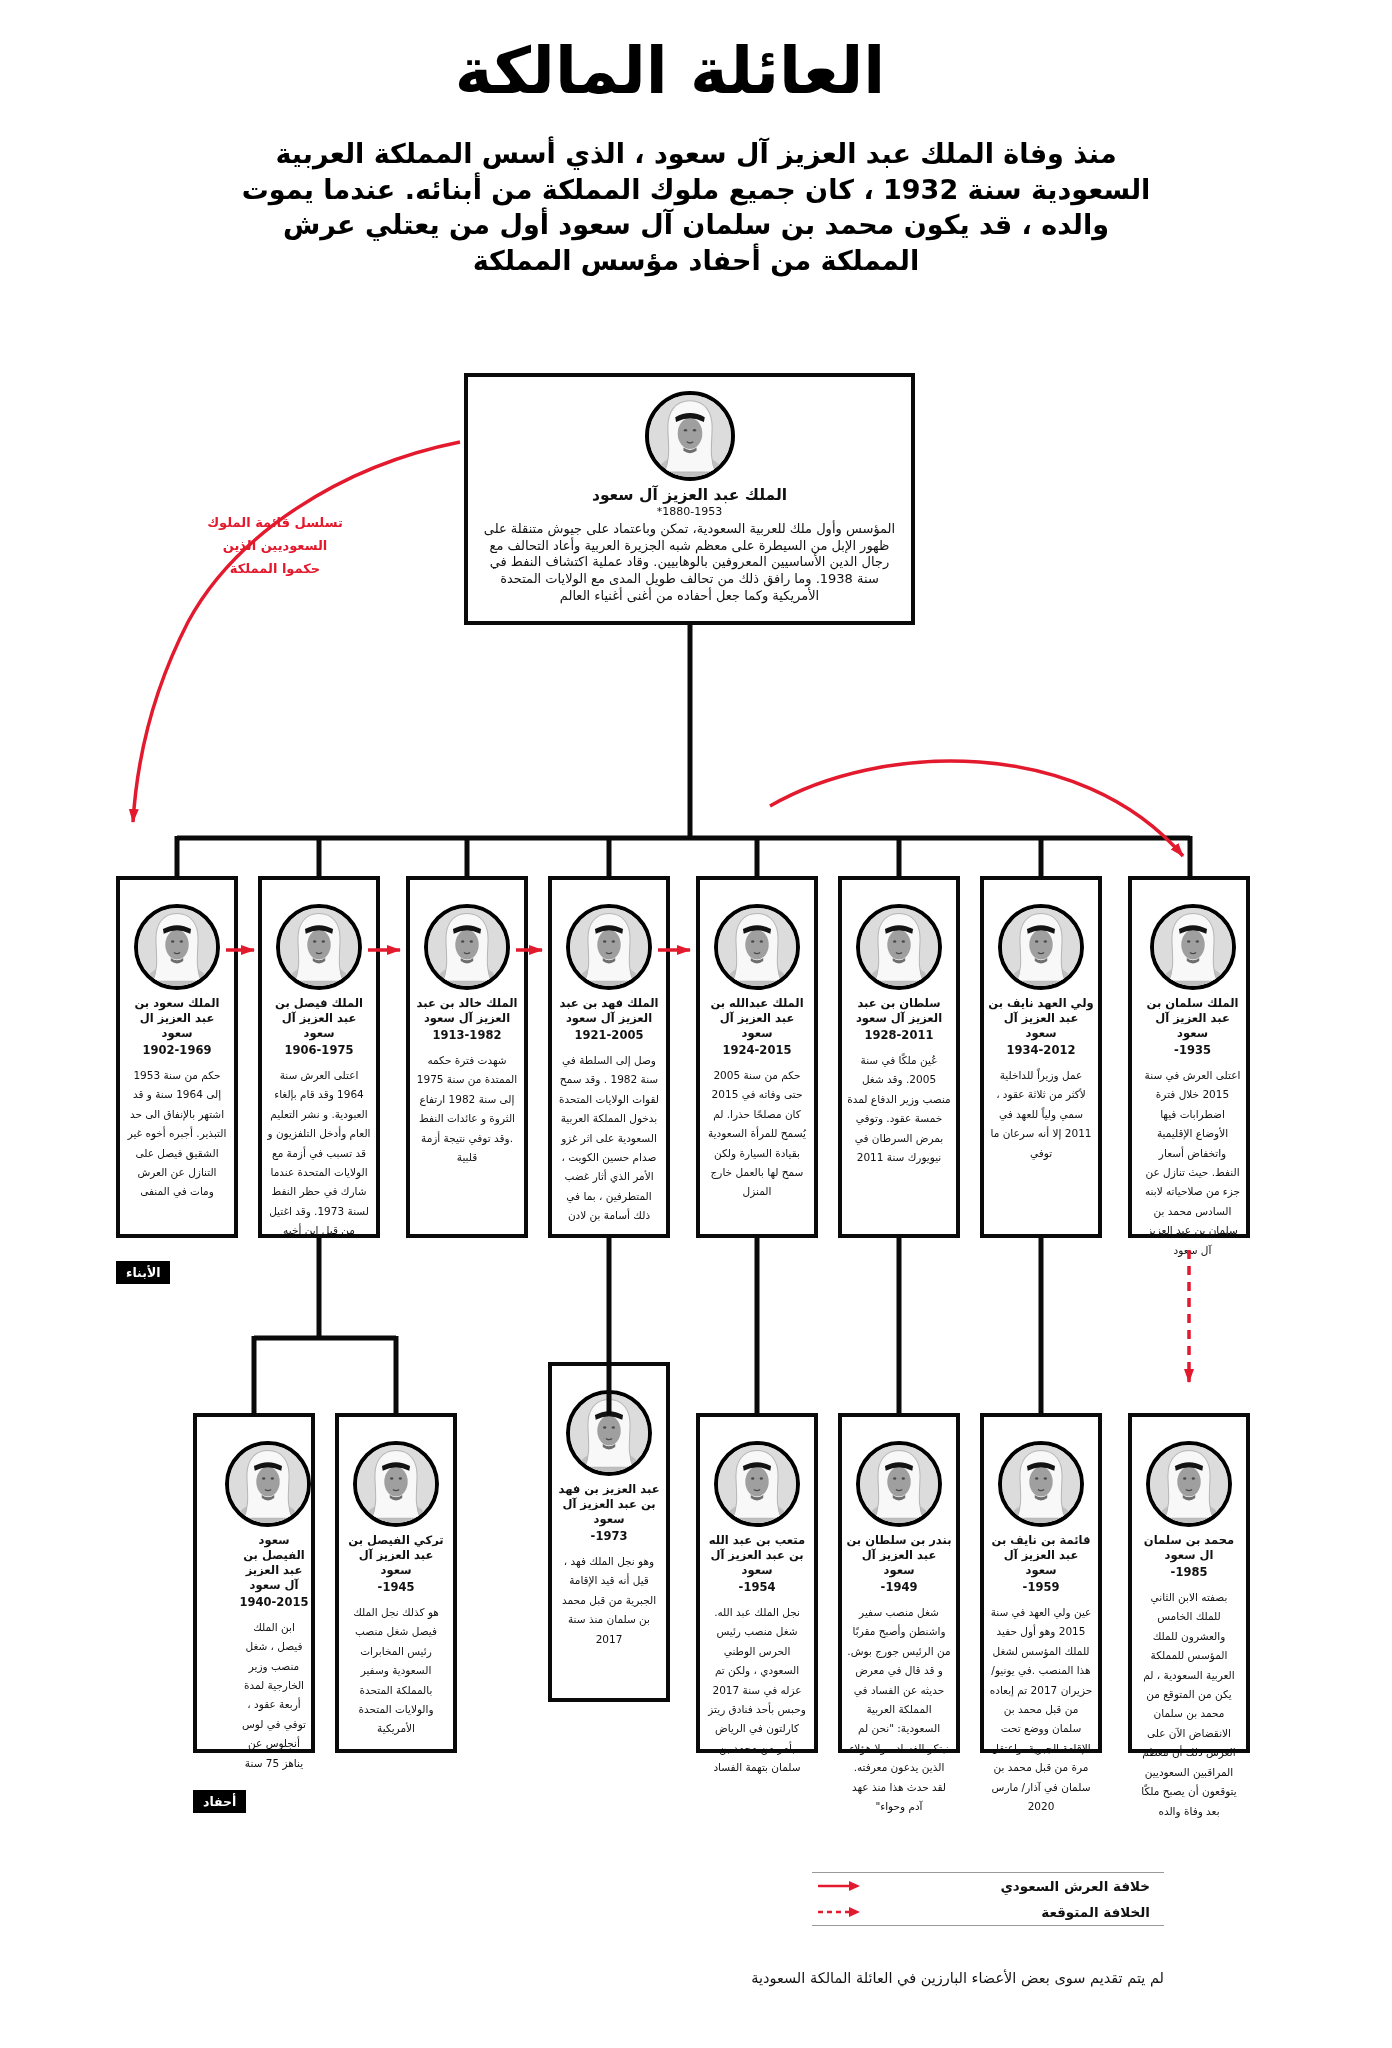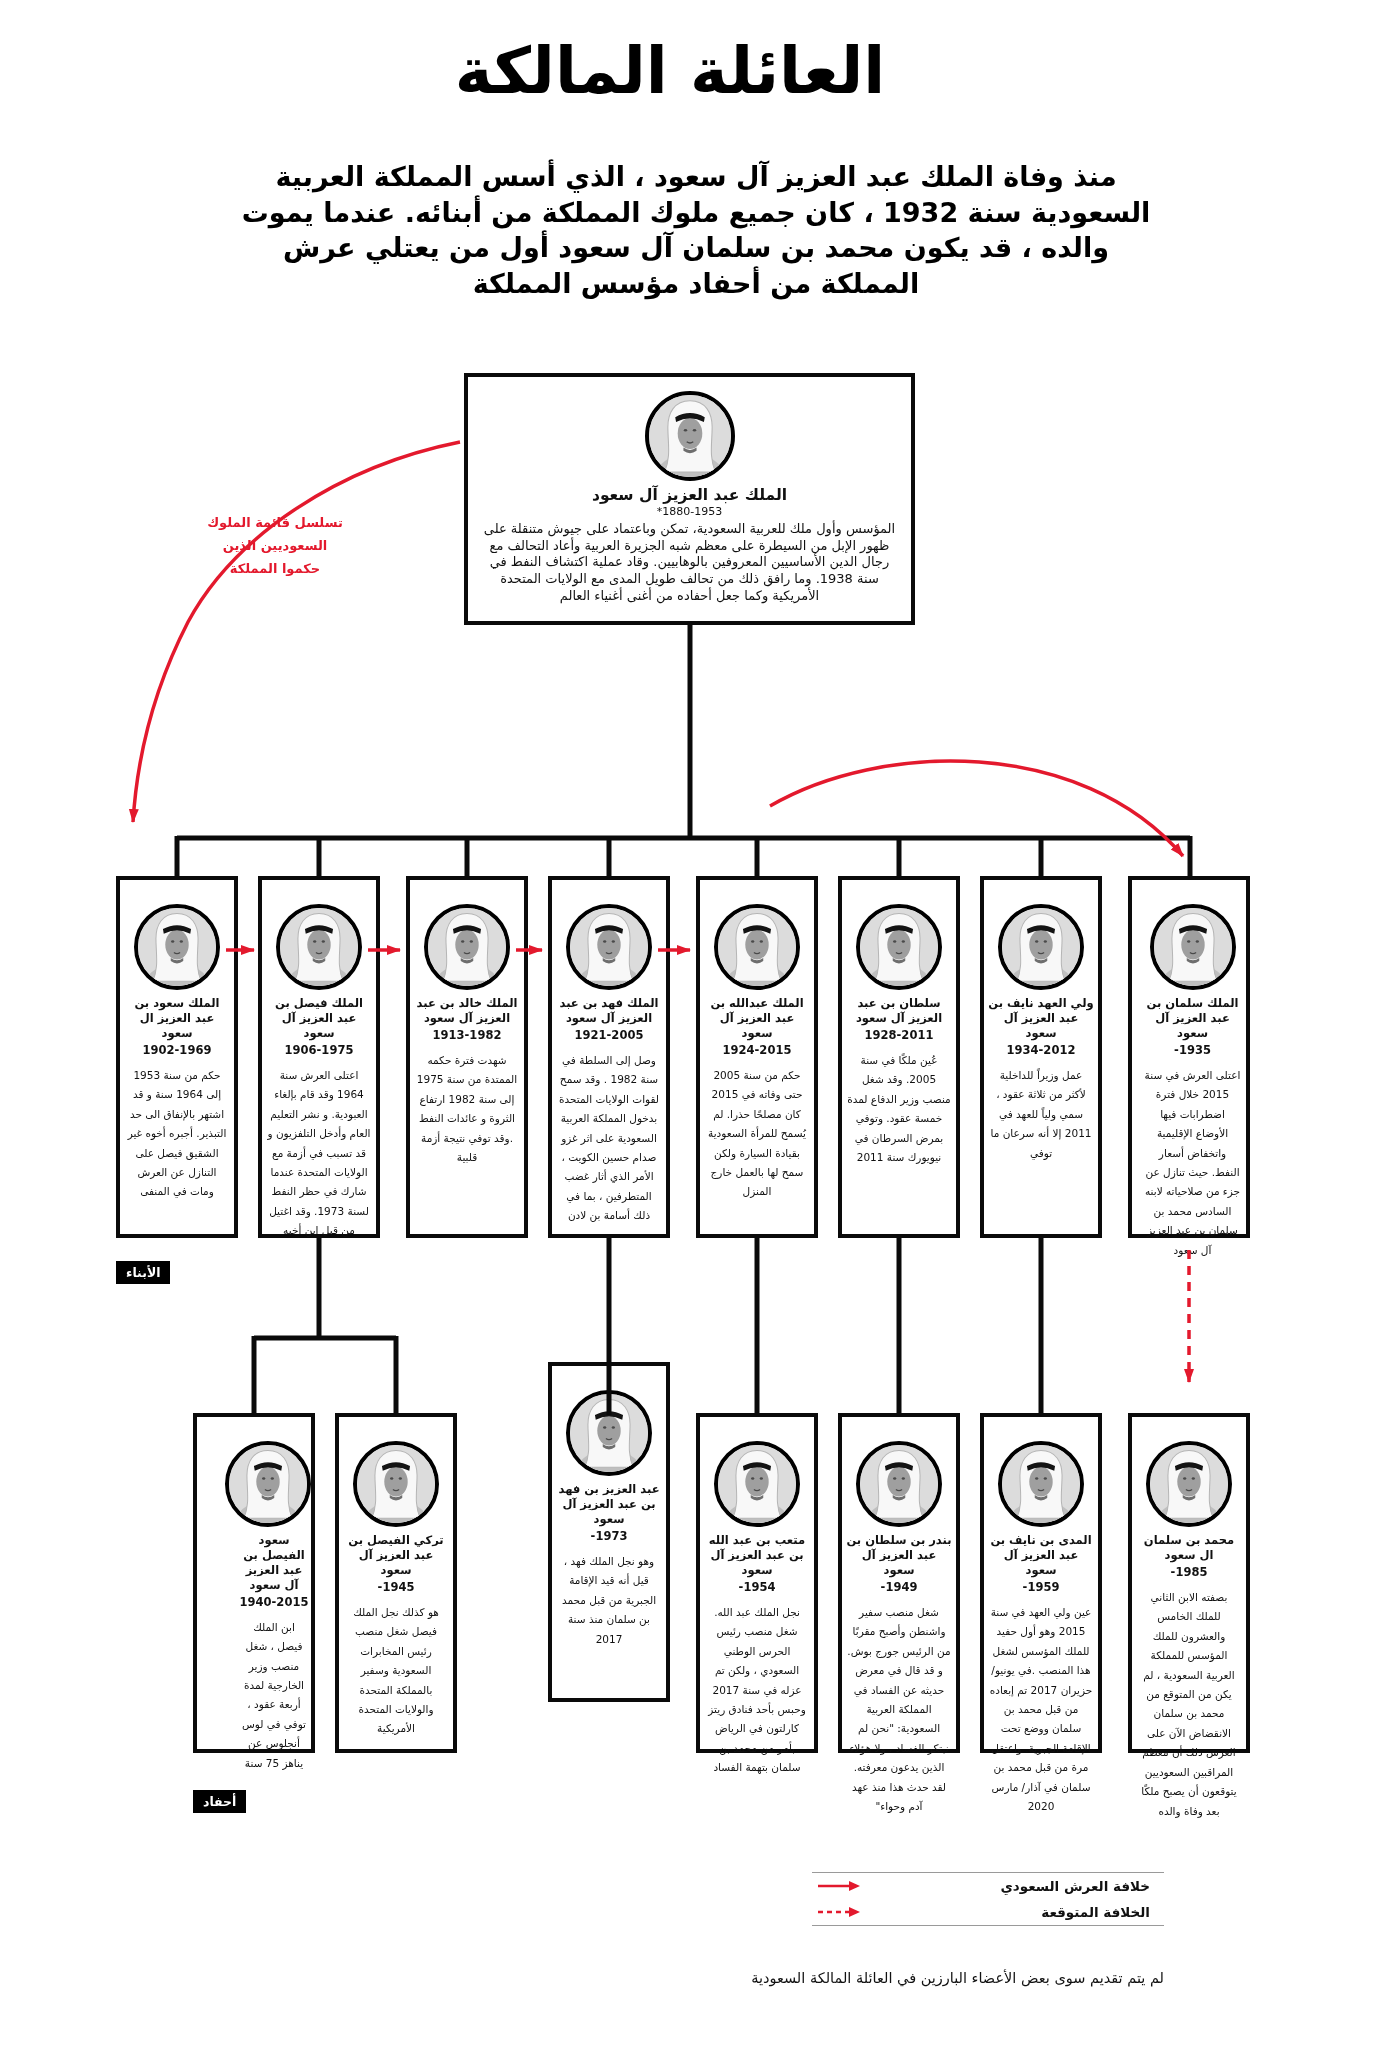--- a/index.html
+++ b/index.html
@@ -7,21 +7,21 @@
     position:relative;width:1340px;height:2048px;background:#fff;overflow:hidden;
     font-family:"DejaVu Sans","Liberation Sans",sans-serif;
   }
   .abs{position:absolute;}
   
   .title{
     top:34px;left:0;width:100%;text-align:center;direction:rtl;
     font-size:64px;font-weight:bold;color:#000;letter-spacing:-1px;
   }
   .intro{
-    top:159px;left:231px;width:930px;text-align:center;direction:rtl;
+    top:136px;left:231px;width:930px;text-align:center;direction:rtl;
     font-size:27px;font-weight:bold;color:#000;line-height:1.32;
   }
   
   .card{
     position:absolute;background:#fff;border:4px solid #0a0a0a;box-sizing:border-box;
     text-align:center;direction:rtl;color:#111;
   }
   .photo{
     border-radius:50%;border:4px solid #000;overflow:hidden;background:#e9e9e9;
     margin:0 auto;
@@ -237,21 +237,21 @@
     <div class="pname">بندر بن سلطان بن عبد العزيز آل سعود</div>
     <div class="pdates">1949-</div>
     <div class="pbio">شغل منصب سفير واشنطن وأصبح مقربًا من الرئيس جورج بوش. و قد قال في معرض حديثه عن الفساد في المملكة العربية السعودية: "نحن لم نبتكر الفساد ، ولا هؤلاء الذين يدعون معرفته. لقد حدث هذا منذ عهد آدم وحواء"</div>
   </div>
   <div class="card grand-card" style="left:980px;top:1413px;">
     <div class="photo">
         <svg class="pimg">
           <use href="#portrait"></use>
         </svg>
       </div>
-    <div class="pname">المدى بن نايف  بن عبد العزيز آل سعود</div>
+    <div class="pname">قائمة بن نايف  بن عبد العزيز آل سعود</div>
     <div class="pdates">1959-</div>
     <div class="pbio">عين ولي العهد في سنة 2015 وهو أول حفيد للملك المؤسس لشغل هذا المنصب .في يونيو/حزيران 2017 تم  إبعاده من قبل محمد بن سلمان ووضع تحت الإقامة الجبرية. واعتقل مرة من قبل  محمد بن سلمان في آذار/ مارس 2020</div>
   </div>
   <div class="card grand-card" style="left:1128px;top:1413px;">
     <div class="photo">
         <svg class="pimg">
           <use href="#portrait"></use>
         </svg>
       </div>
     <div class="pname">محمد بن سلمان ال سعود</div>

